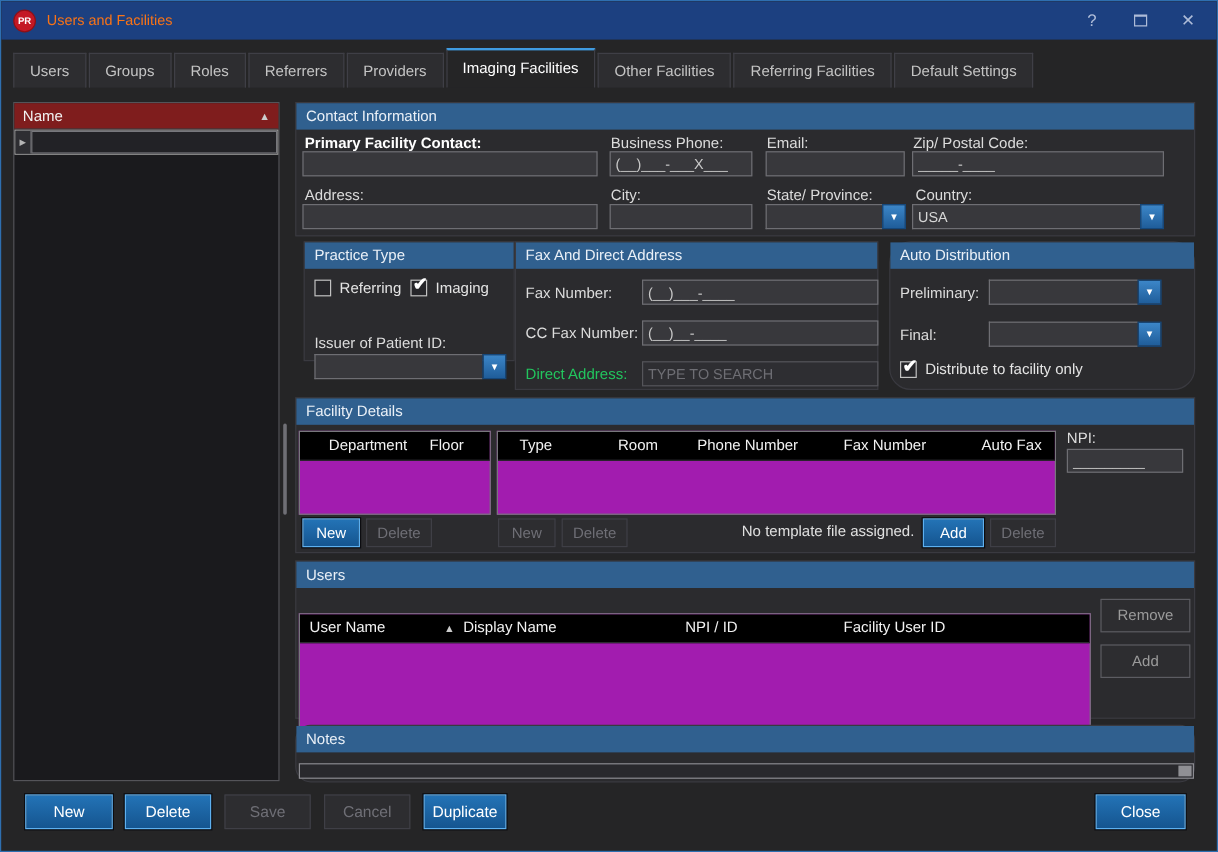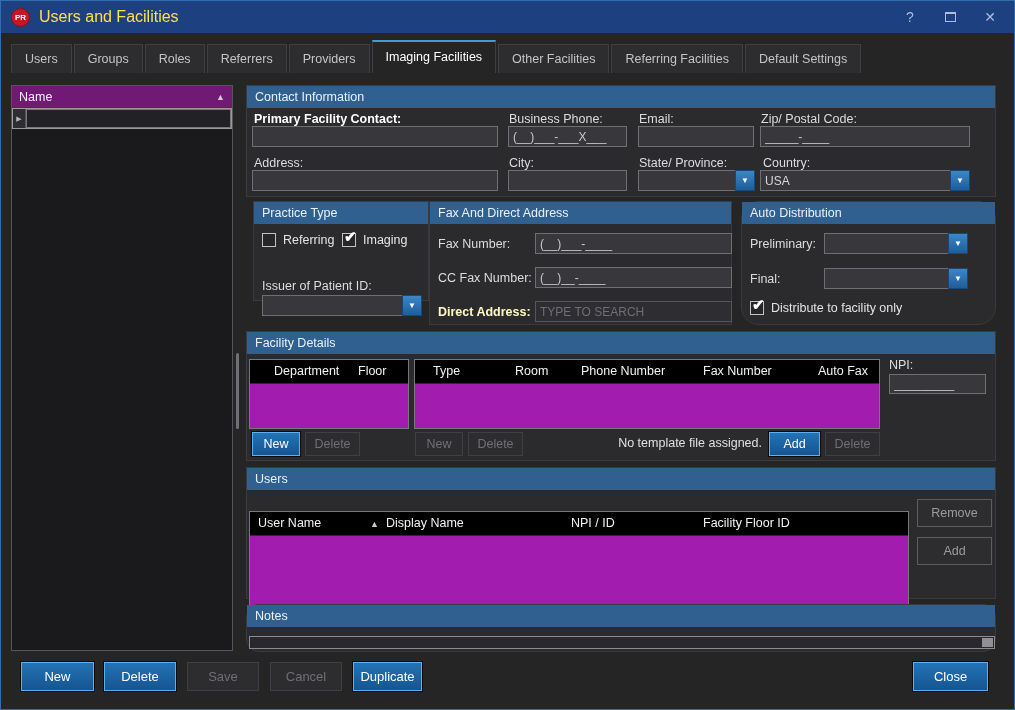--- a/index.html
+++ b/index.html
@@ -3,48 +3,48 @@
 <meta charset="utf-8">
 <style>
   * { margin:0; padding:0; box-sizing:border-box; }
   html,body { width:1015px; height:710px; background:#141415; }
   body { font-family:"Liberation Sans",sans-serif; font-size:12.5px; color:#e4e4e4; position:relative; }
   .window { position:absolute; left:0; top:0; width:1015px; height:710px; background:#252526; border:1px solid #2e6fb0; overflow:hidden; }
 
   
   .titlebar { position:absolute; left:0; top:0; right:0; height:32px; background:#1c4080; display:flex; align-items:center; padding:4px 10px; }
   .logo { width:19px; height:19px; border-radius:50%; background:#c41824; color:#fff; font-size:8px; font-weight:bold; display:flex; align-items:center; justify-content:center; margin-right:9px; flex:0 0 auto; border:1px solid #8c1018; }
-  .title { font-size:16px; color:#fde047; }
+  .title { font-size:12px; color:#f97316; }
   .tb-icons { margin-left:auto; display:flex; align-items:center; gap:24px; padding-right:6px; }
   .tb-icon { color:#aebcd8; font-size:14px; cursor:pointer; width:16px; text-align:center; line-height:16px; }
   .max-glyph { display:inline-block; width:11px; height:10px; border:1px solid #aebcd8; border-top-width:2px; }
 
   
   .tabbar { position:absolute; left:10px; top:39px; display:flex; align-items:flex-end; height:33px; }
   .tab { border:1px solid #3f3f46; border-bottom:none; background:#2d2d30; color:#c4c4c4; padding:0 13px; height:29px; line-height:28px; margin-right:2px; cursor:pointer; white-space:nowrap; }
   .tab.active { background:#252526; color:#ffffff; height:33px; line-height:30px; border-top:2px solid #3f9be0; }
 
   
   .facility-list { position:absolute; left:10px; top:84px; width:222px; height:566px; background:#1a1a1d; border:1px solid #545459; }
-  .fl-header { height:22px; background:#701a75; display:flex; align-items:center; padding:8px 7px; border-bottom:1px solid #3a3a3e; cursor:pointer; color:#f2f2f2; }
+  .fl-header { height:22px; background:#7f1d1d; display:flex; align-items:center; padding:8px 7px; border-bottom:1px solid #3a3a3e; cursor:pointer; color:#f2f2f2; }
   .fl-sort { margin-left:auto; font-size:9px; color:#cccccc; }
   .fl-row { height:21px; display:flex; border:1px solid #9a9a9a; background:#26262a; }
   .fl-marker { width:13px; background:#2e2e32; border-right:1px solid #55555a; display:flex; align-items:center; justify-content:center; font-size:7px; color:#b5b5b5; }
   .fl-cell { flex:1; border:1px solid #77777c; background:#222226; }
 
   .splitter { position:absolute; background:transparent; cursor:col-resize; }
   .splitter-handle { position:absolute; left:2px; top:268px; width:3px; height:76px; background:#6f6f75; border-radius:2px; }
 
   
   .section { position:absolute; background:#2b2b2e; border:1px solid #3a3a40; }
   .sec-header { position:absolute; left:0; top:0; right:0; height:22px; background:#30608f; color:#eaf0f7; line-height:22px; padding-left:8px; }
 
   .lbl { position:absolute; white-space:nowrap; color:#dcdcdc; }
   .lbl-bold { font-weight:bold; color:#ffffff; }
-  .lbl-dim { color:#fef9c3;font-weight:bold; }
+  .lbl-dim { color:#22c55e; }
 
   .inp { position:absolute; height:21px; background:#38383c; border:1px solid #6e6e73; color:#c9c9c9; font:12px "Liberation Sans",sans-serif; padding:0 4px; outline:none; }
   .inp::placeholder { color:#6e6e74; }
   .inp-disabled { background:#2e2e32; border-color:#55555a; }
 
   .combo { position:absolute; height:21px; display:flex; }
   .combo input { flex:1; min-width:0; background:#38383c; border:1px solid #6e6e73; border-right:none; color:#d6d6d6; font:12px "Liberation Sans",sans-serif; padding:0 4px; outline:none; }
   .dd { width:20px; background:linear-gradient(#3c86c8,#1f5d9a); border:1px solid #15487c; color:#fff; font-size:8px; display:flex; align-items:center; justify-content:center; cursor:pointer; }
 
   .chk { position:absolute; display:flex; align-items:center; gap:7px; cursor:pointer; }
@@ -217,21 +217,21 @@
   </div>
 
   <div class="section" style="left:245px;top:466px;width:750px;height:132px;">
     <div class="sec-header">Users</div>
     <div class="grid" style="left:2px;top:31px;width:660px;height:99px;margin-top:12px;">
       <div class="grid-head">
         <span class="gh-cell" style="left:8px;">User Name</span>
         <span class="gh-cell gh-sort" style="left:120px;top:7px;">▲</span>
         <span class="gh-cell" style="left:136px;">Display Name</span>
         <span class="gh-cell" style="left:321px;">NPI / ID</span>
-        <span class="gh-cell" style="left:453px;">Facility Floor ID</span>
+        <span class="gh-cell" style="left:453px;">Facility User ID</span>
       </div>
     </div>
     <button class="btn btn-gray2" style="left:670px;top:31px;width:75px;height:28px;">Remove</button>
     <button class="btn btn-gray2" style="left:670px;top:69px;width:75px;height:28px;">Add</button>
   </div>
 
   <div class="section" style="left:245px;top:603px;width:750px;height:48px;border-radius:13px;">
     <div class="sec-header">Notes</div>
     <div class="notes-strip" style="left:2px;top:31px;width:746px;height:13px;">
       <span class="notes-scroll"></span>

